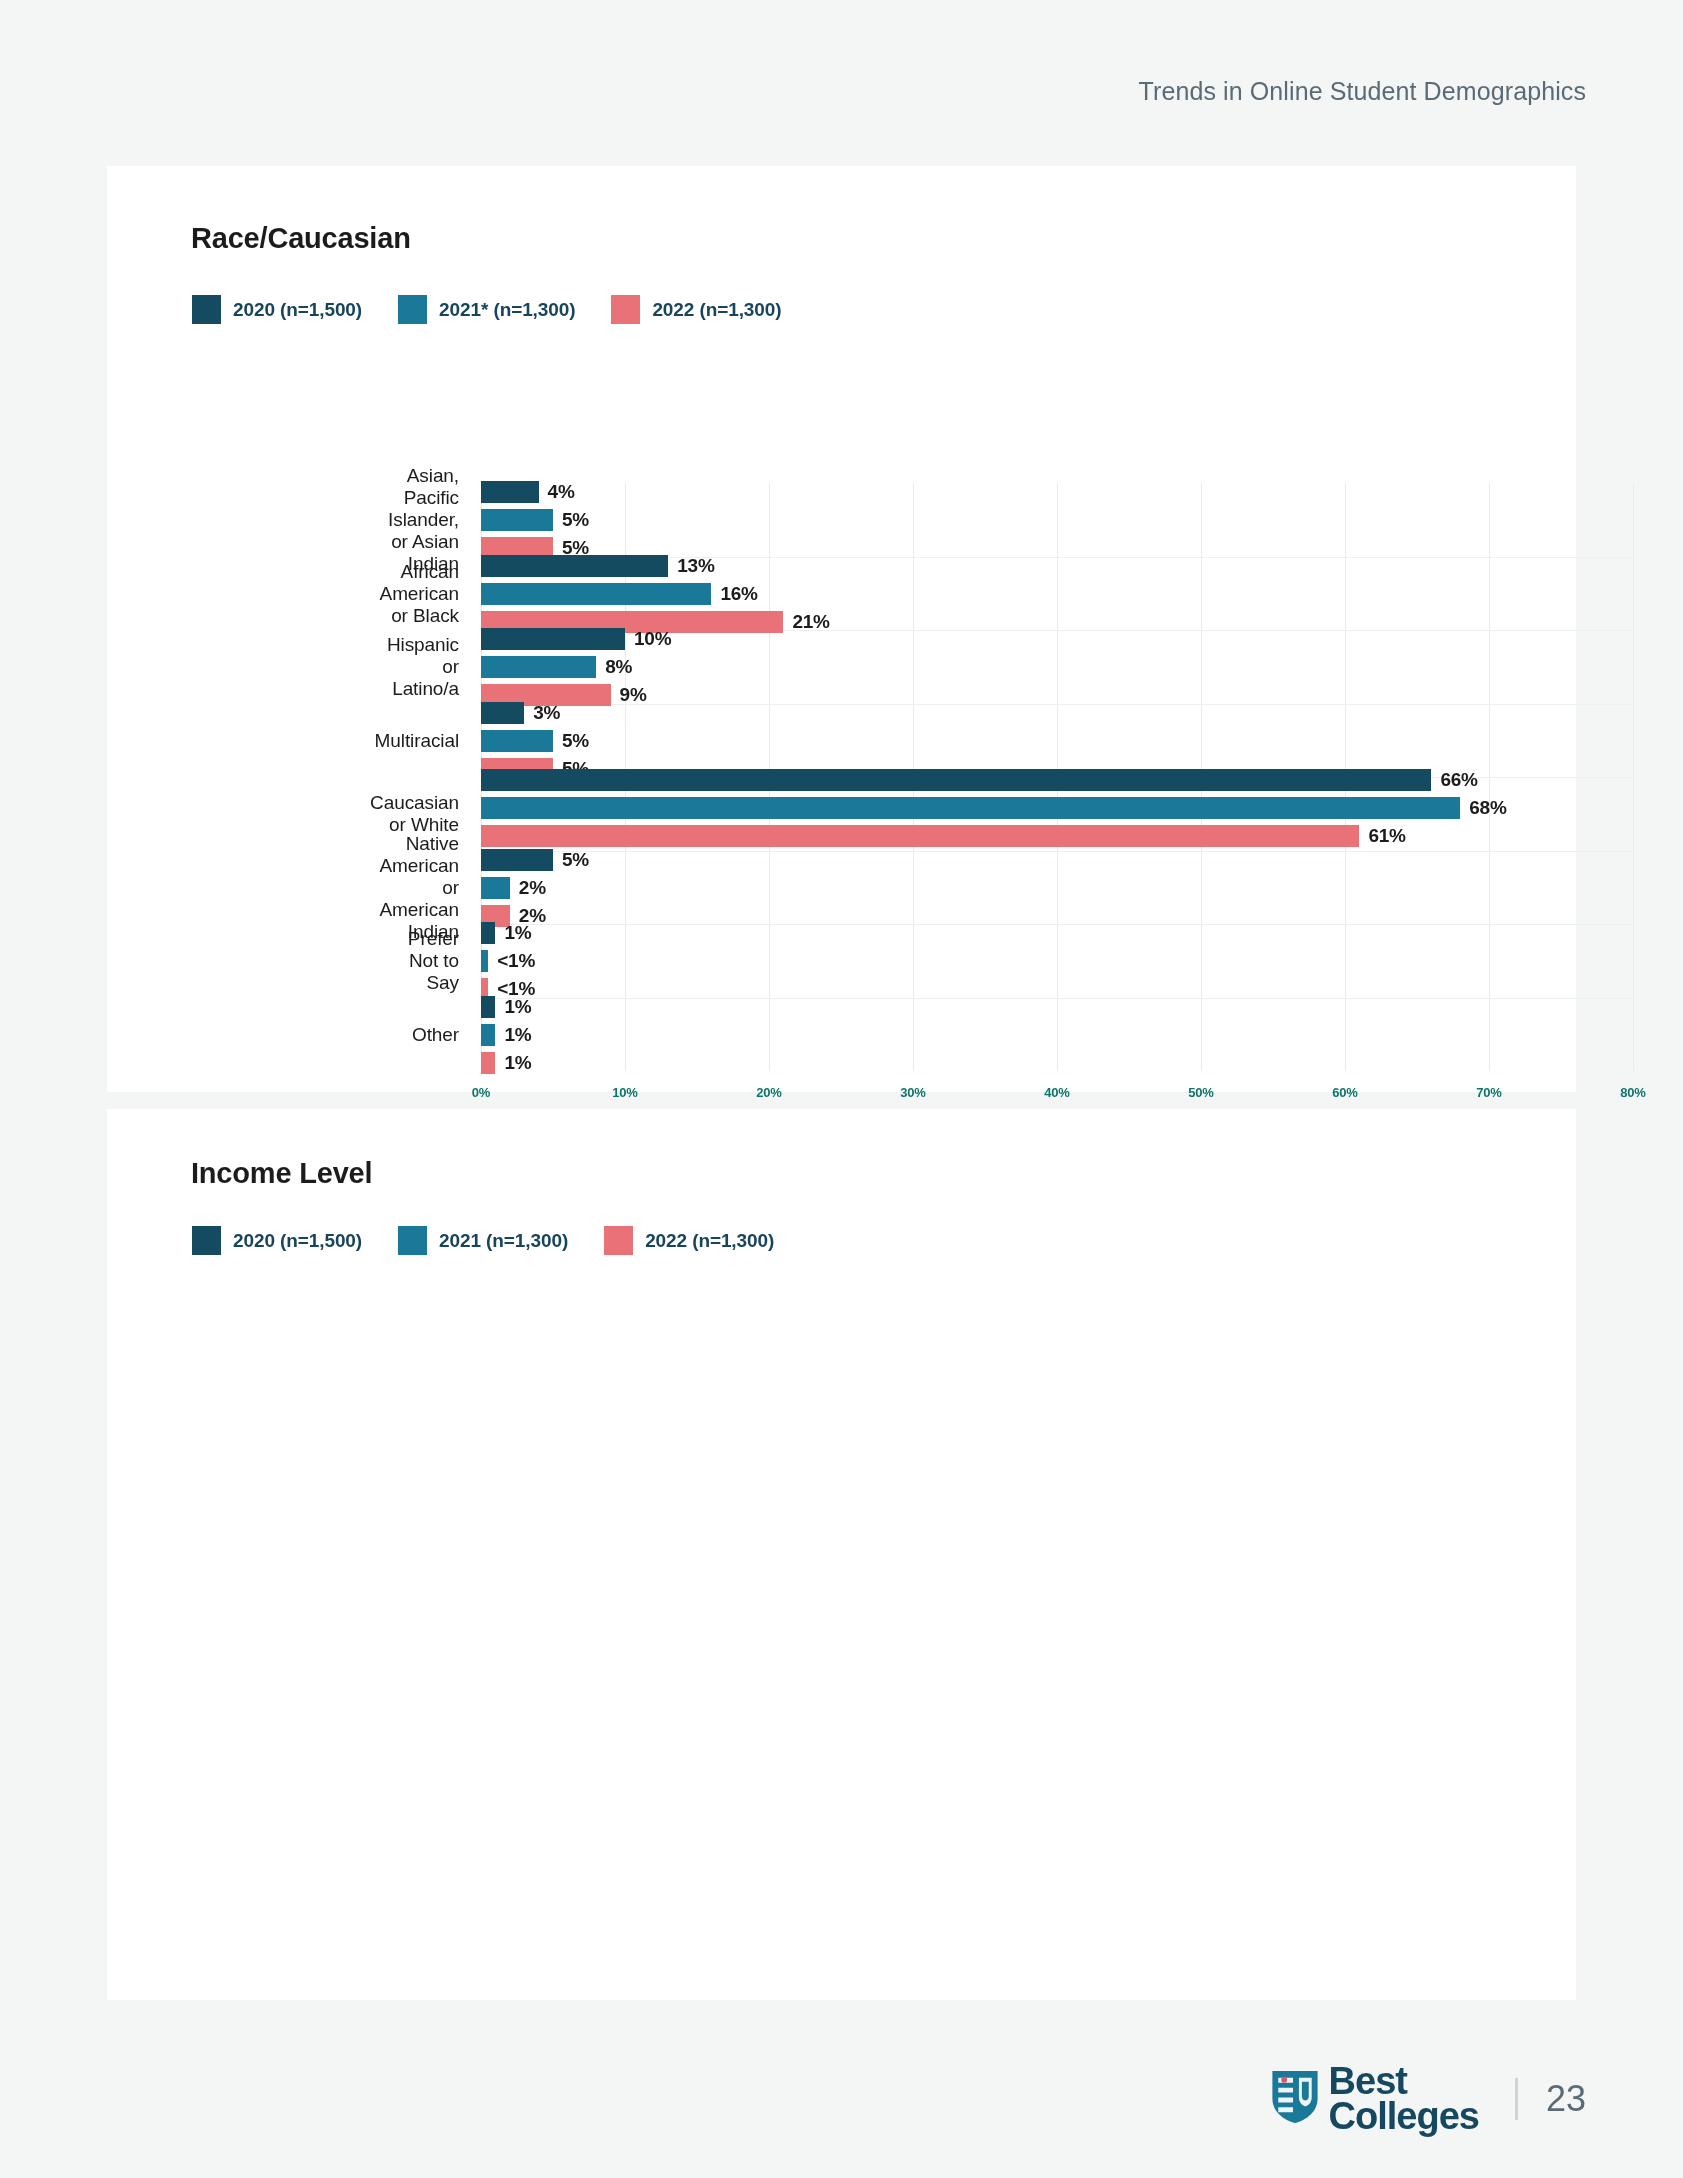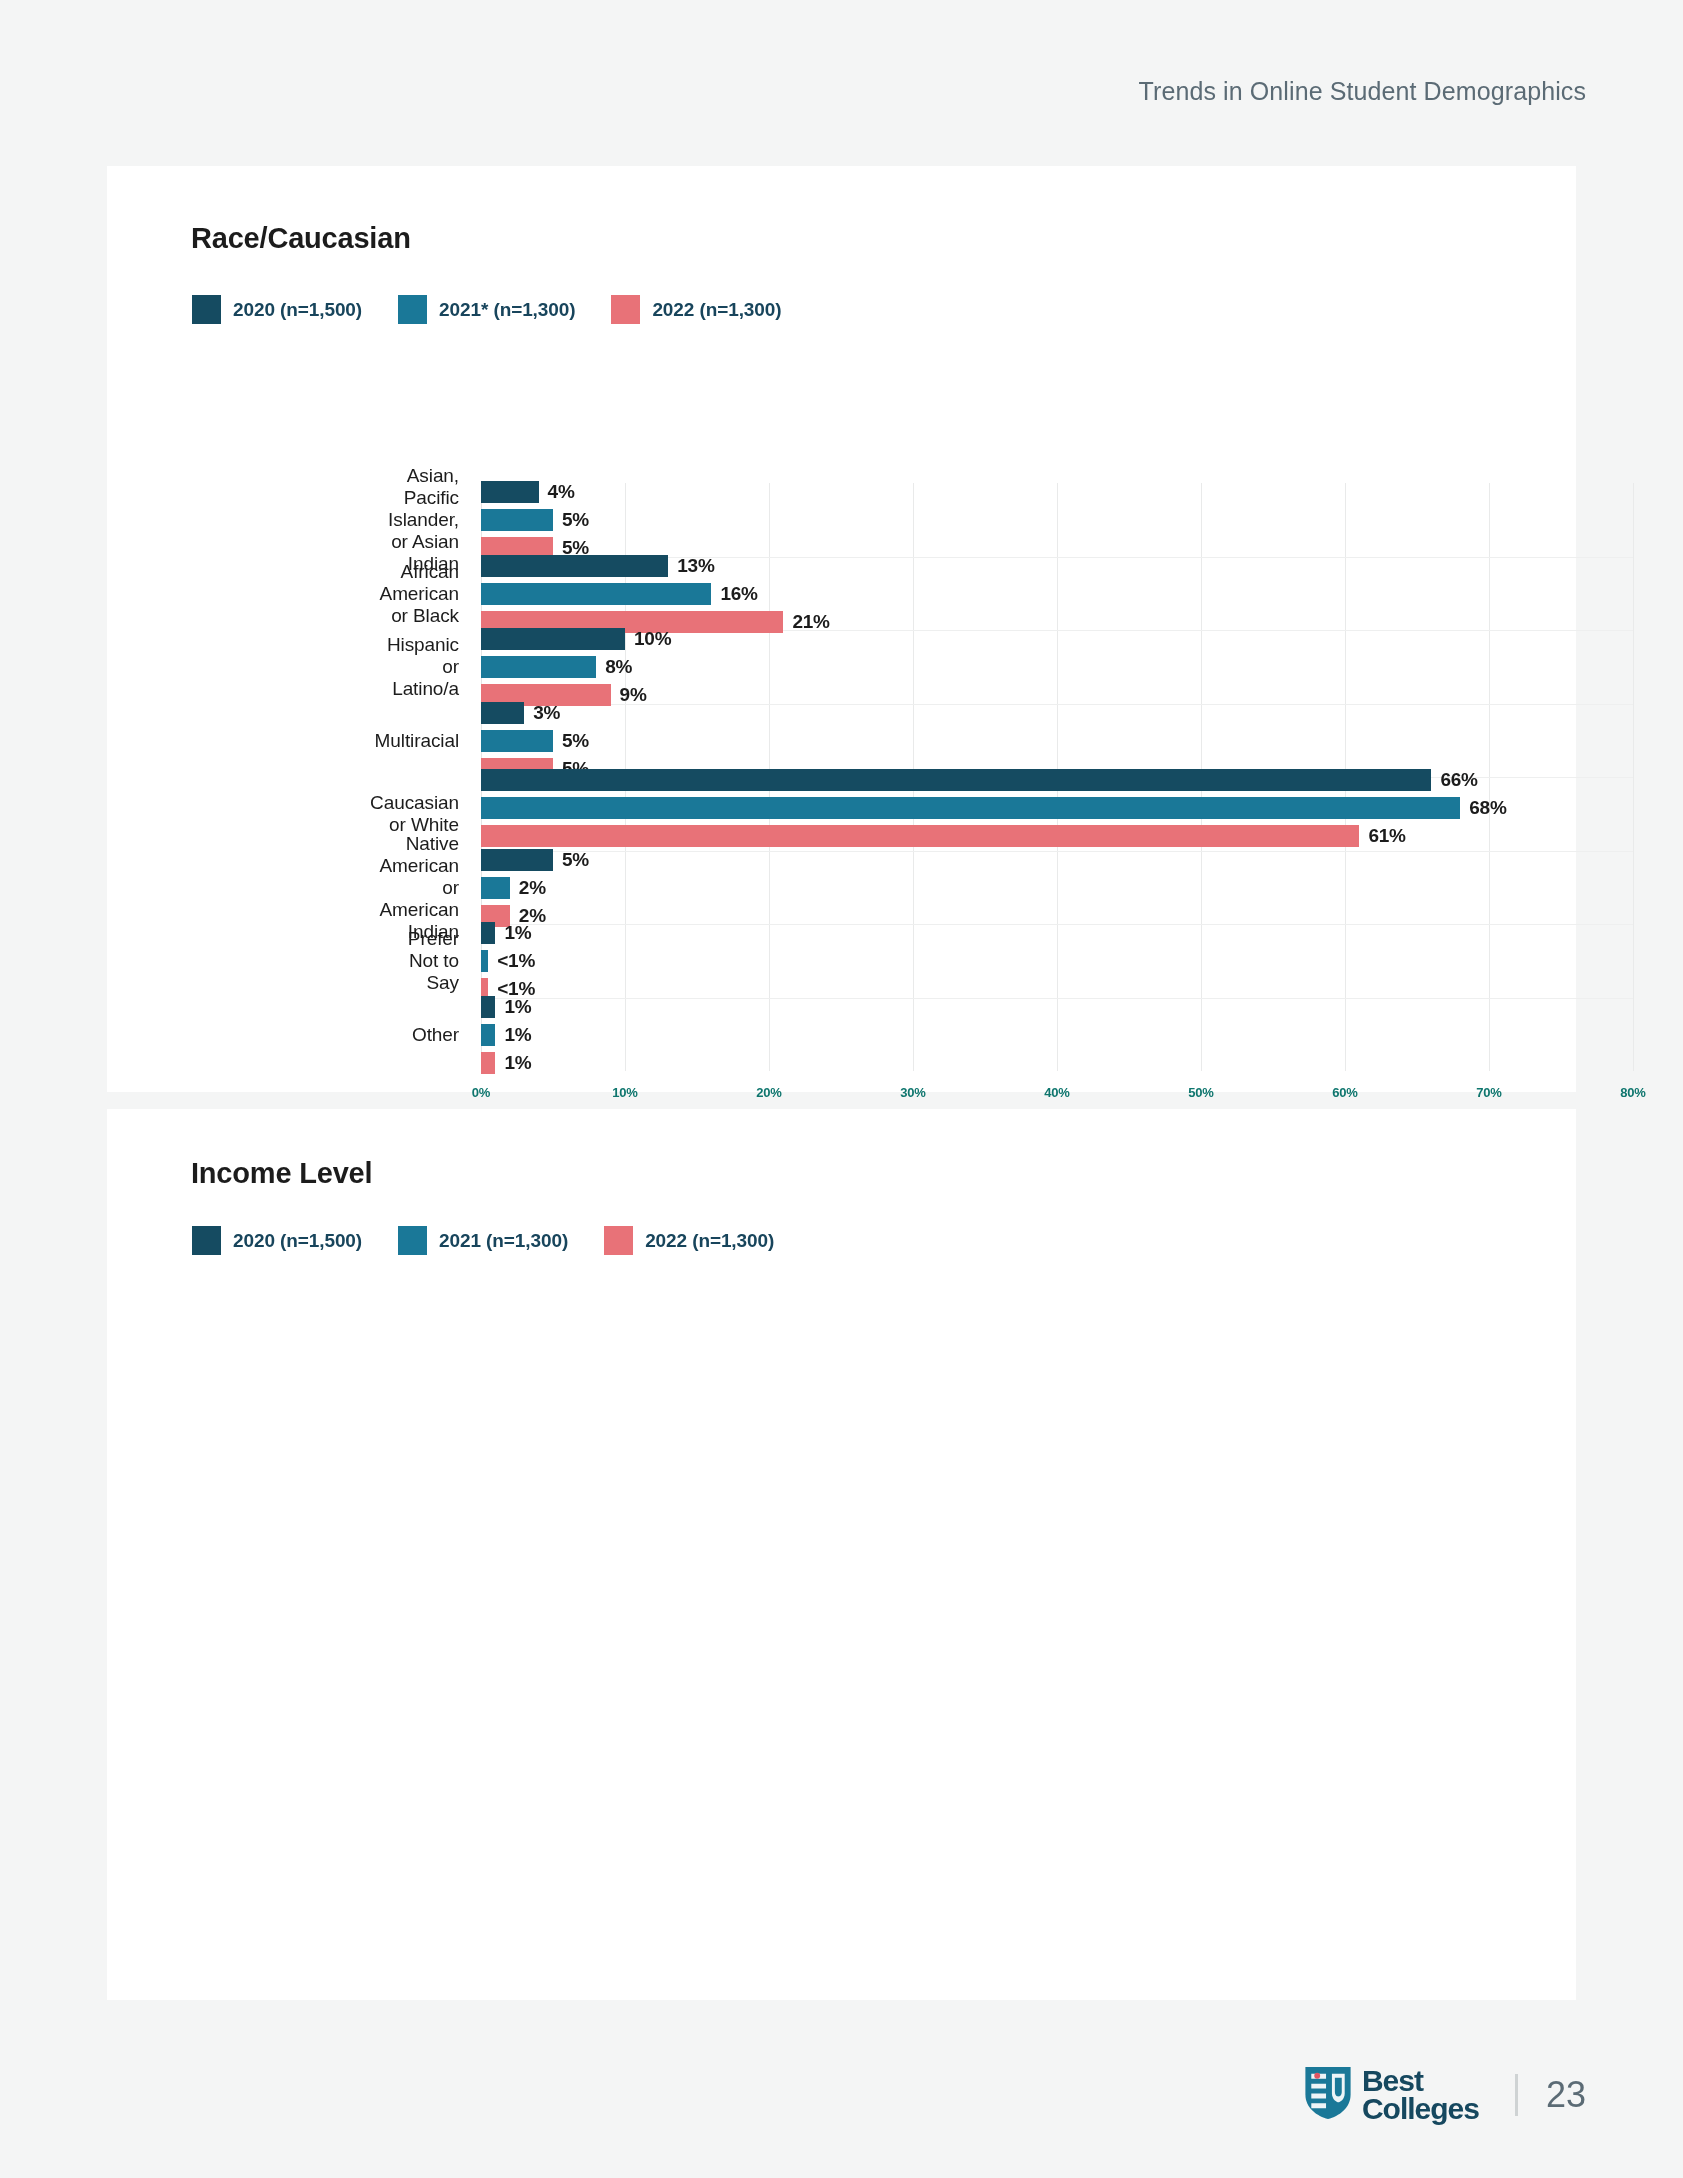--- a/index.html
+++ b/index.html
@@ -187,21 +187,21 @@
     top: 2064px;
     display: flex;
     align-items: center;
   }
   .logo {
     display: flex;
     align-items: center;
   }
   .logo-shield { margin-right: 9px; }
   .logo-text {
-    font-size: 30px;
+    font-size: 38px;
     font-weight: bold;
     color: #16485f;
     line-height: 0.92;
     letter-spacing: -1px;
   }
   .footer-divider {
     width: 3px;
     height: 42px;
     background: #cfd3d4;
     margin: 0 28px 0 36px;

